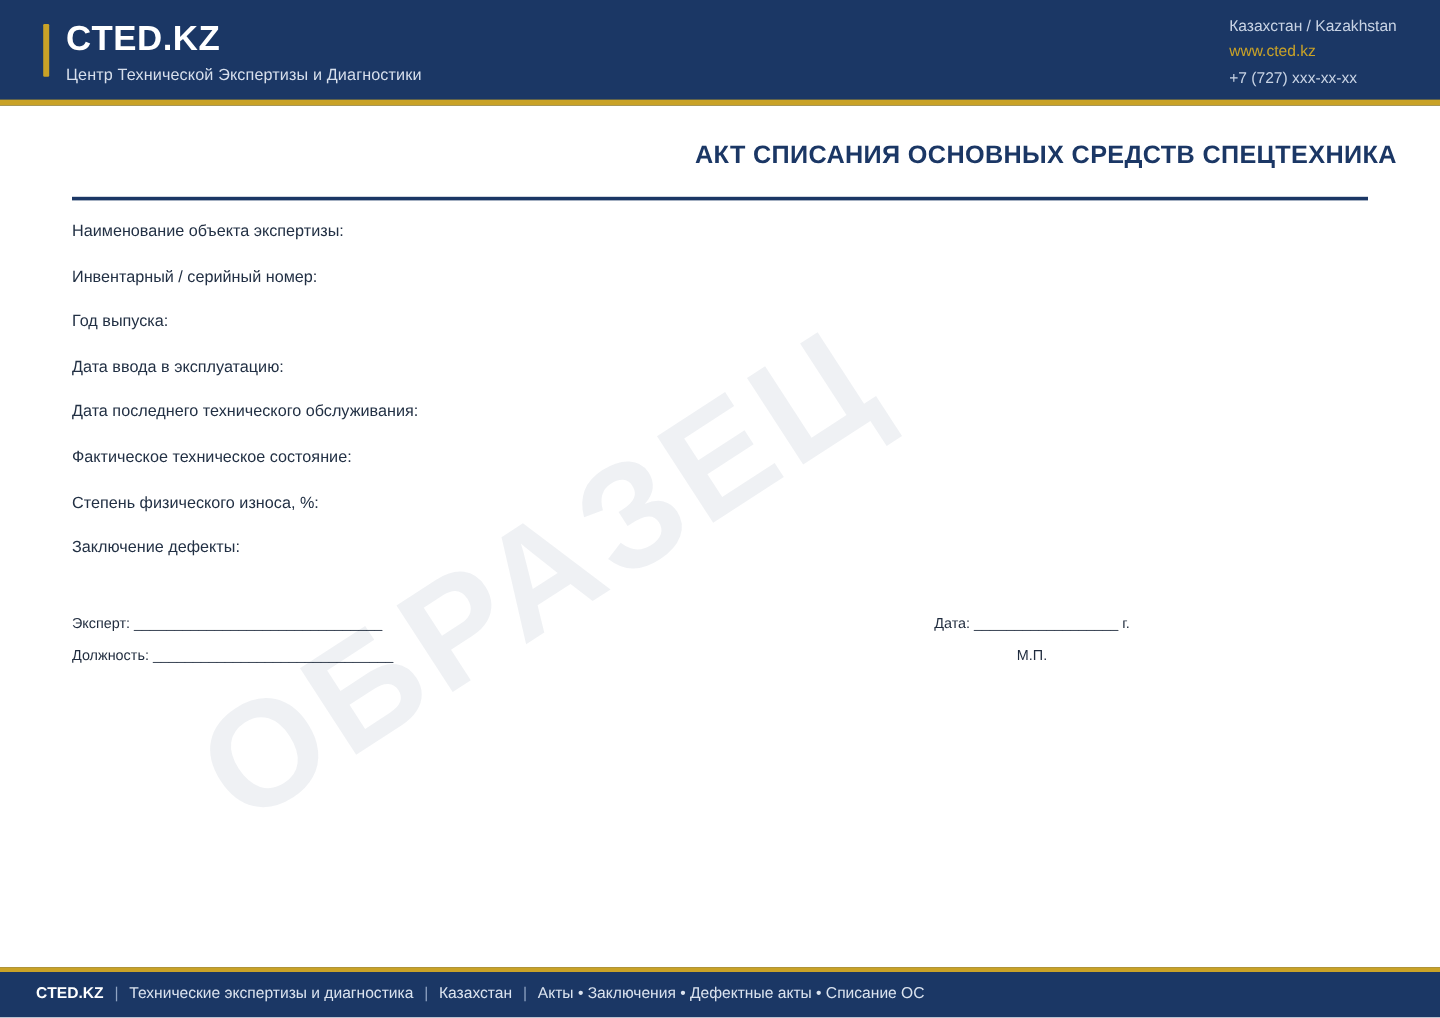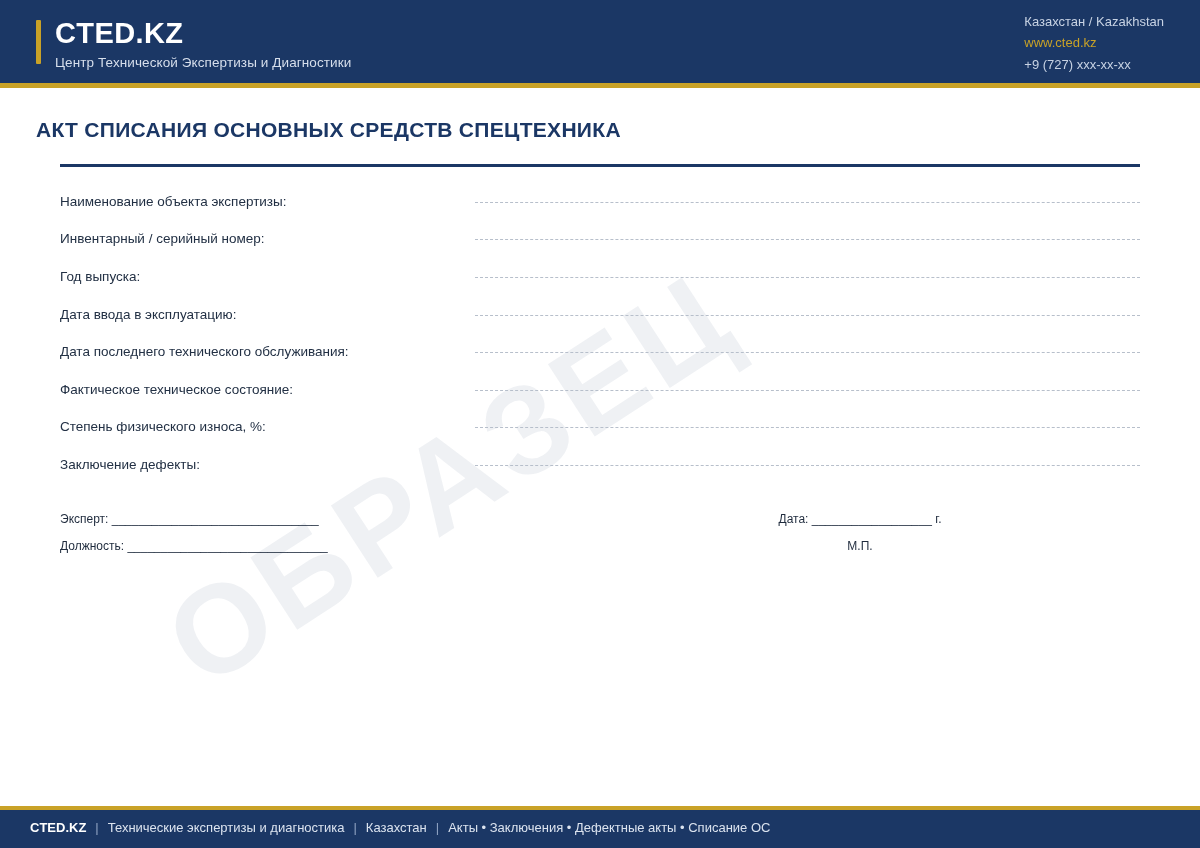--- a/index.html
+++ b/index.html
@@ -78,21 +78,21 @@
     color: #c9a227;
   }
 
   
   .page {
     position: relative;
     padding: 0 36px;
     box-sizing: border-box;
   }
   .doc-title {
-    text-align: left;
+    text-align: right;
     font-size: 21px;
     font-weight: bold;
     color: #1b3765;
     letter-spacing: 0.3px;
     margin-top: 30px;
   }
   .title-rule {
     margin: 22px 24px 0 24px;
     height: 3px;
     background: #1b3765;
@@ -119,22 +119,23 @@
     white-space: nowrap;
   }
 
   .fields {
     position: relative;
     z-index: 2;
     margin: 18px 24px 0 24px;
   }
   .field-row {
     display: flex;
-    align-items: center;
+    align-items: flex-start;
     height: 37.6px;
+    flex-direction: column;
   }
   .field-label {
     width: 415px;
     flex: 0 0 415px;
     font-size: 13.5px;
     color: #223044;
     padding-bottom: 5px;
   }
   .field-line {
     flex: 1 1 auto;
@@ -204,21 +205,21 @@
   <div class="brand-block">
     <div class="brand-bar"></div>
     <div class="brand-text">
       <div class="brand-title">CTED.KZ</div>
       <div class="brand-sub">Центр Технической Экспертизы и Диагностики</div>
     </div>
   </div>
   <div class="header-right">
     <div class="hr-line">Казахстан / Kazakhstan</div>
     <div class="hr-line site">www.cted.kz</div>
-    <div class="hr-line">+9 (727) xxx-xx-xx</div>
+    <div class="hr-line">+7 (727) xxx-xx-xx</div>
   </div>
 </div>
 
 <div class="page">
 
   <div class="doc-title">АКТ СПИСАНИЯ ОСНОВНЫХ СРЕДСТВ СПЕЦТЕХНИКА</div>
   <div class="title-rule"></div>
 
   <div class="watermark">
     <span>ОБРАЗЕЦ</span>

